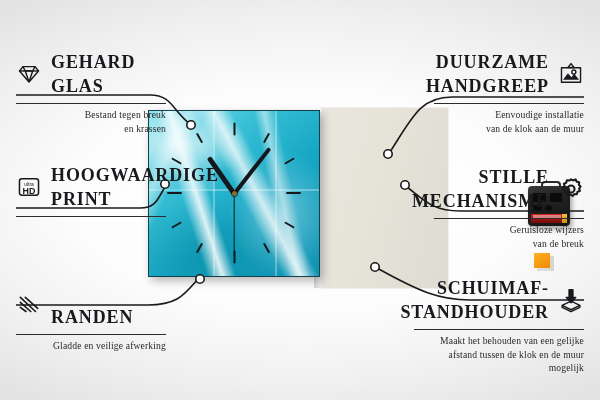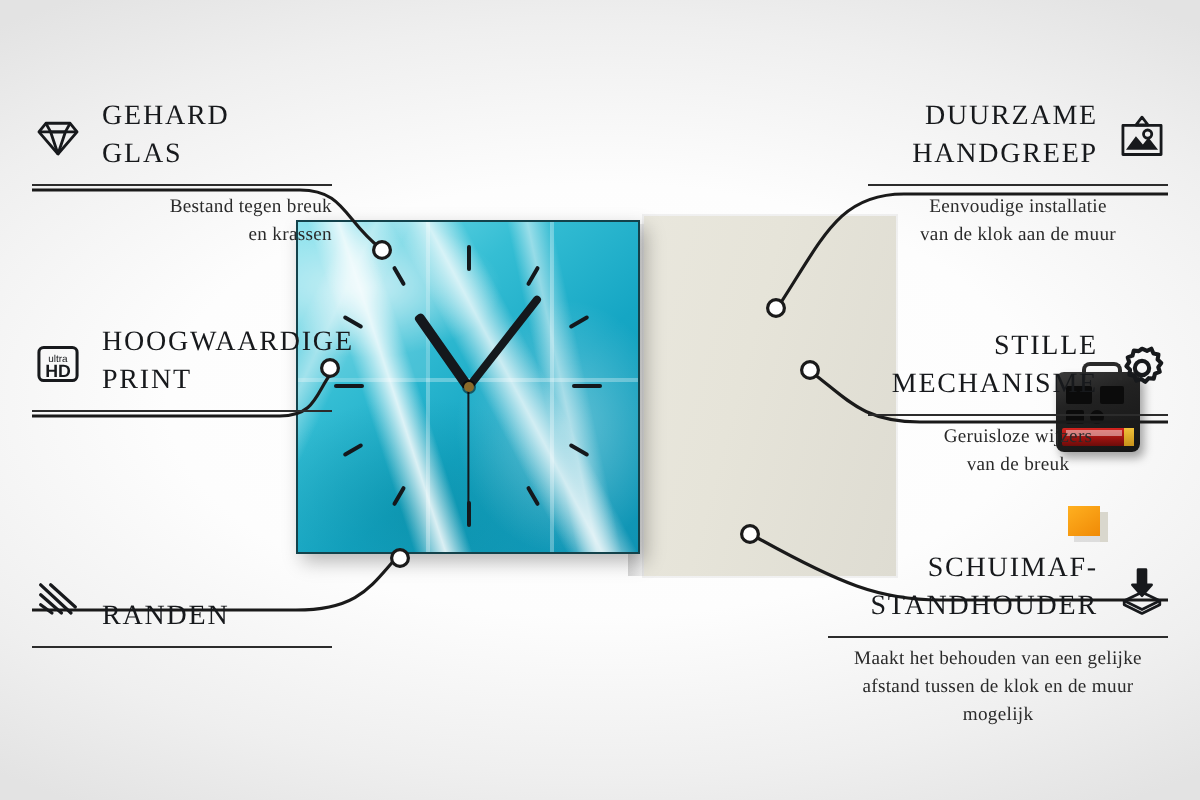--- a/index.html
+++ b/index.html
@@ -74,34 +74,34 @@
     position:absolute;left:212px;top:145px;width:16px;height:15px;
     background:linear-gradient(145deg,#ffb020,#f08a06);
     box-shadow:3px 3px 0 rgba(0,0,0,.10);
   }
   .foam .side{position:absolute;right:-4px;top:3px;width:4px;height:15px;background:#d9d7cd;}
   
   .callout{position:absolute;}
   .co-head{display:flex;align-items:center;gap:9px;}
   .co-title{
     font-family:"Liberation Serif", serif;
-    font-weight:normal;font-size:14px;letter-spacing:.9px;color:#17191c;
+    font-weight:bold;font-size:18px;letter-spacing:.9px;color:#17191c;
     line-height:1.35;text-transform:uppercase;
   }
   .co-rule{height:1px;background:#2c2c2c;margin:4px 0 4px 0;}
   .co-desc{
     font-family:"Liberation Serif", serif;
     font-size:9.6px;line-height:1.45;color:#2a2a2a;letter-spacing:.15px;
   }
   .left .co-head{justify-content:flex-start;}
   .left .co-title{text-align:left;}
   .left .co-desc{text-align:right;}
   .right .co-head{justify-content:flex-end;}
   .right .co-title{text-align:right;}
-  .right .co-desc{text-align:center;}
+  .right .co-desc{text-align:right;}
   .ico{width:26px;height:26px;flex:0 0 26px;display:block;}
   .ico svg{display:block;width:26px;height:26px;}
   
   #wires{position:absolute;left:0;top:0;width:600px;height:400px;pointer-events:none;}
 </style>
 </head>
 <body>
 
 <div id="stage">
 
@@ -231,20 +231,23 @@
           <path d="M8.6 5 L20 15.2"></path>
         </g>
           </svg>
       </span>
       <span class="co-title">
         <br>
         <span>RANDEN</span>
       </span>
     </div>
     <div class="co-rule"></div>
+    <div class="co-desc">
+      <span>Gladde en veilige afwerking</span>
+    </div>
   </div>
 
   <div class="callout right" style="left:434px;top:50px;width:150px;">
     <div class="co-head">
       <span class="co-title">
         <span>DUURZAME</span><br>
         <span>HANDGREEP</span>
       </span>
       <span class="ico">
         <svg viewBox="0 0 24 24">

